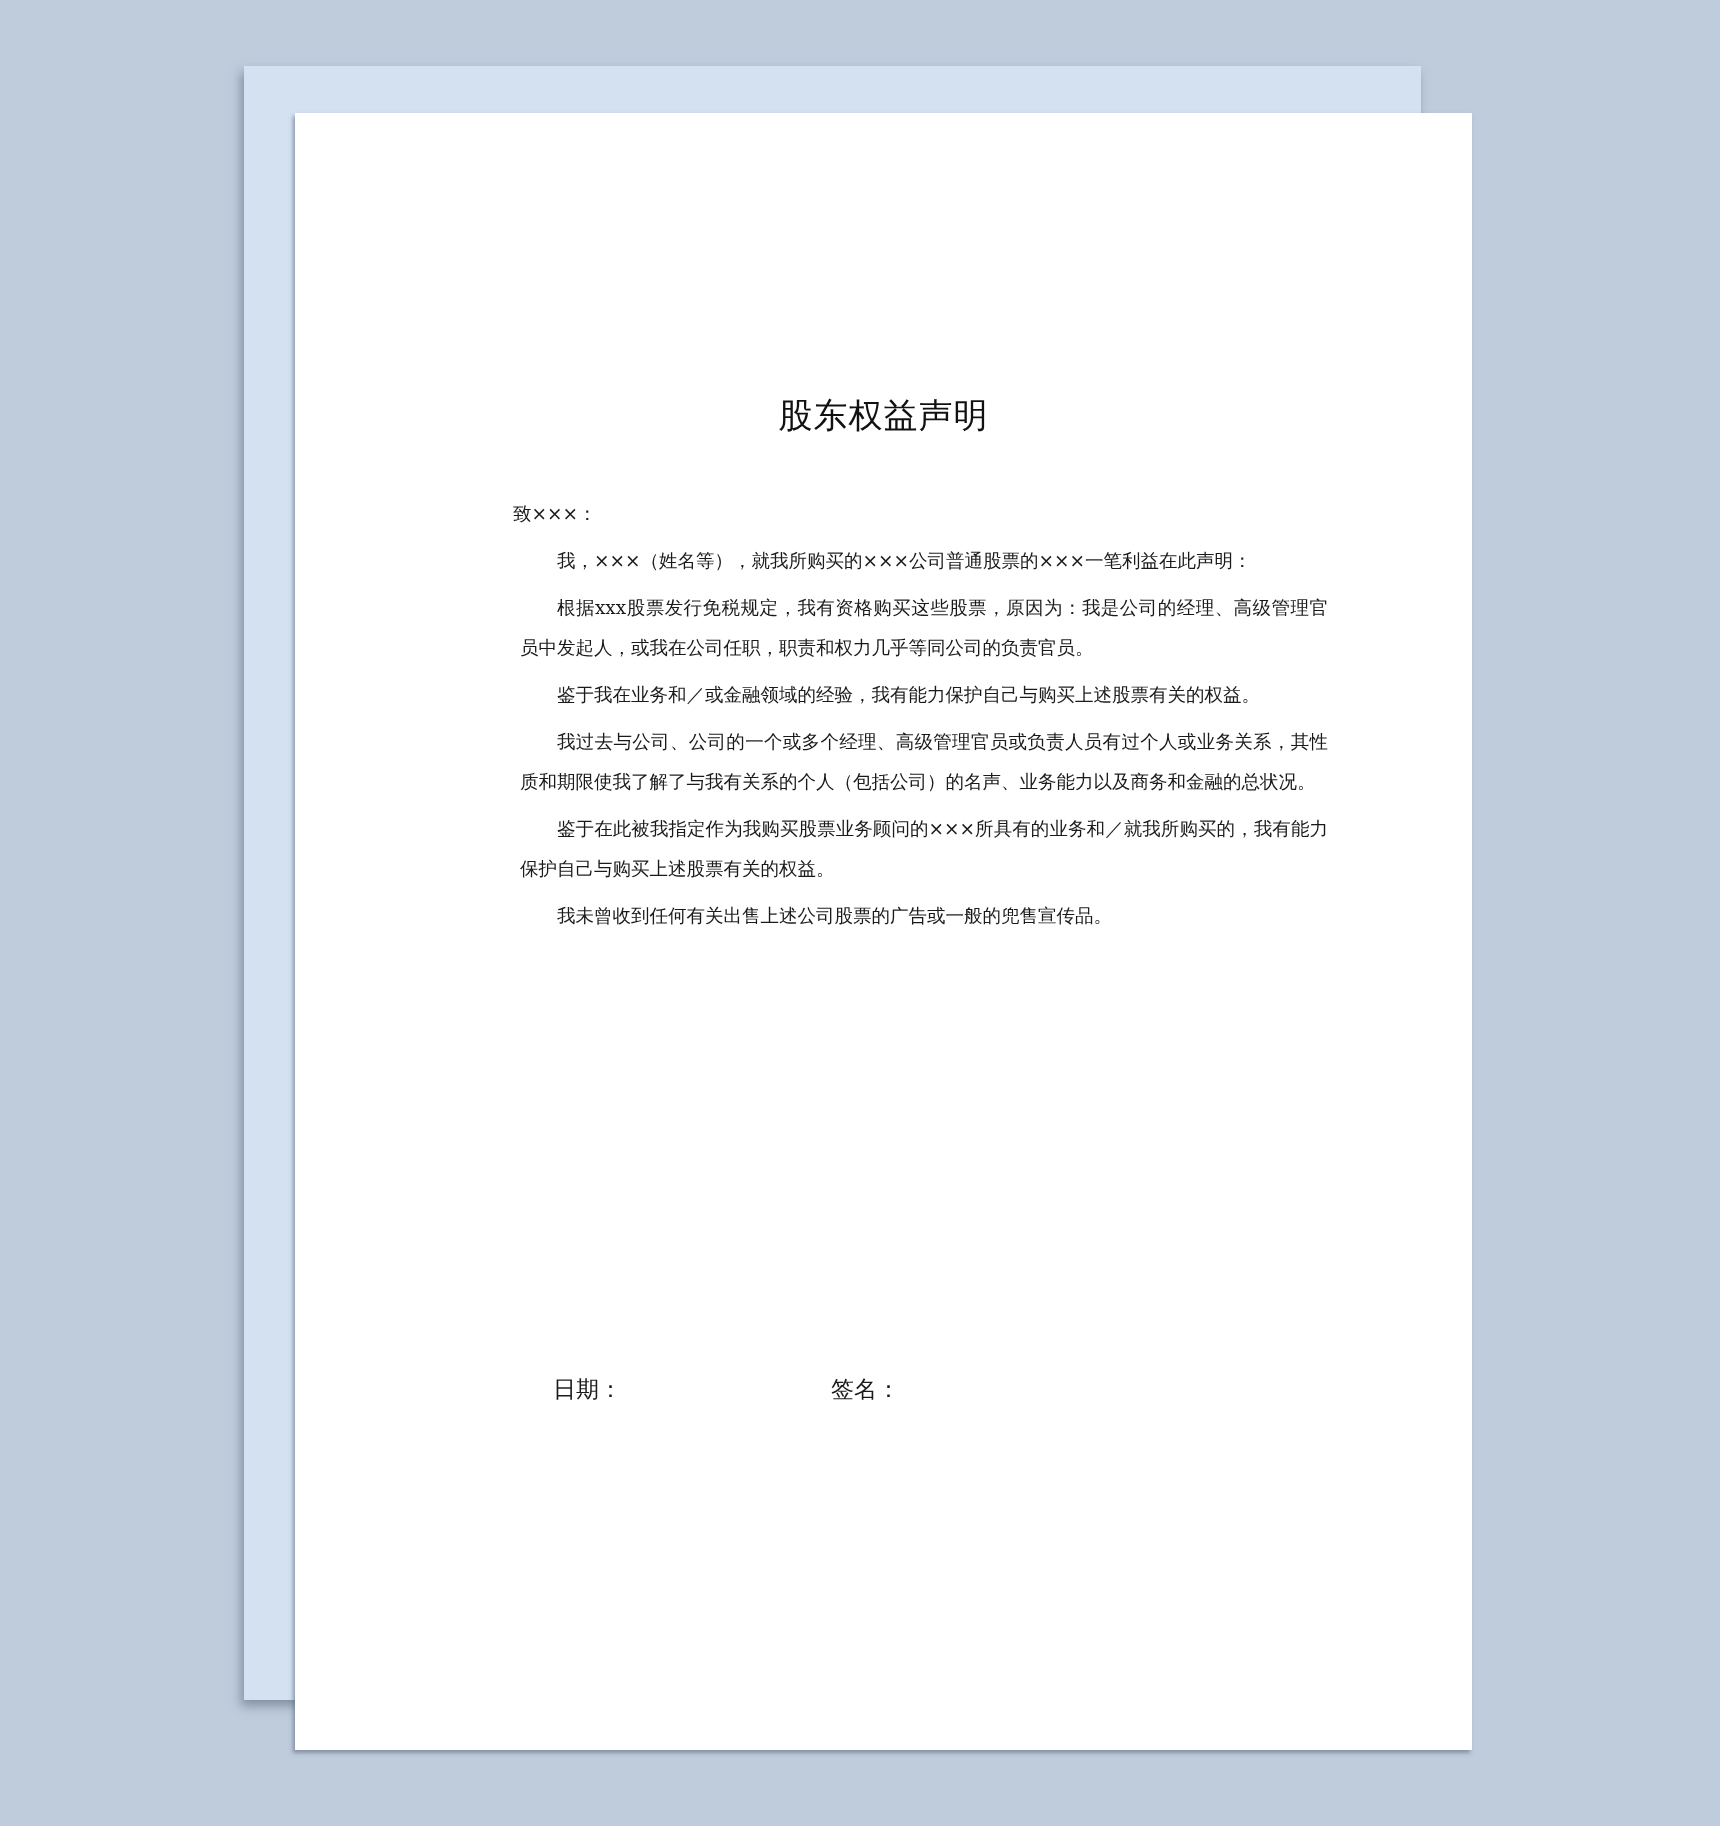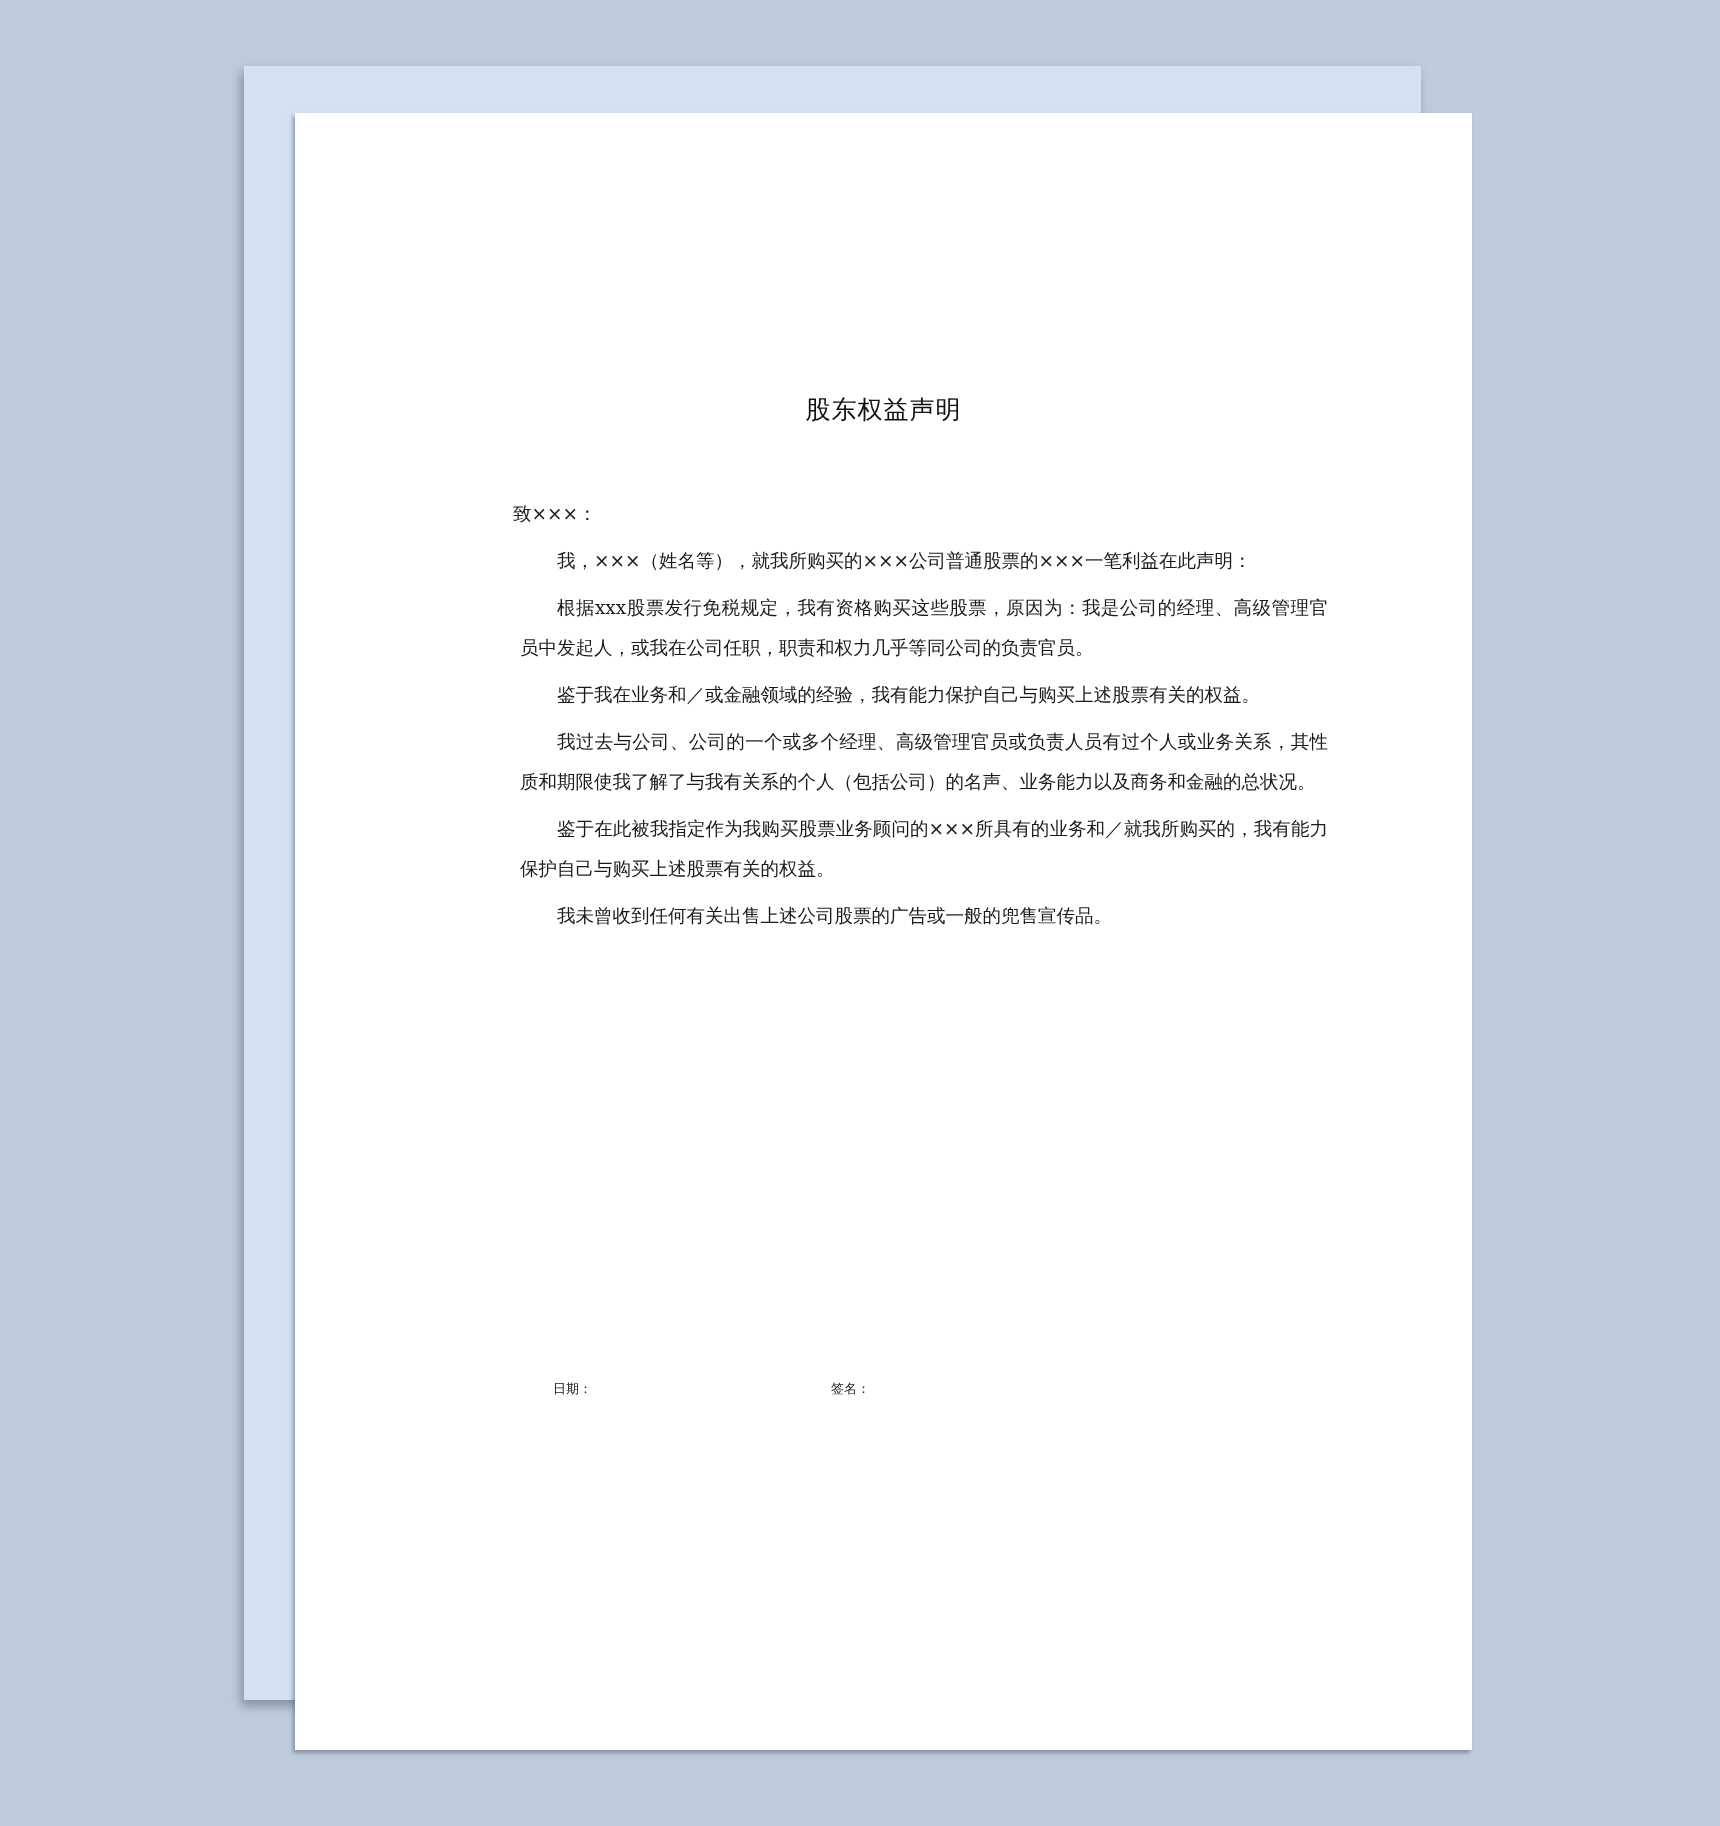--- a/index.html
+++ b/index.html
@@ -31,21 +31,21 @@
     height: 1637px;
     background: #ffffff;
     box-shadow: -2px 3px 4px rgba(90, 105, 125, 0.6);
   }
   .doc-title {
     position: absolute;
     left: 0;
     right: 0;
     top: 280px;
     text-align: center;
-    font-size: 25px;
+    font-size: 34px;
     color: #111;
     letter-spacing: 1px;
     margin: 0;
     font-weight: normal;
   }
   .doc-body {
     position: absolute;
     left: 218px;
     top: 381px;
     width: 822px;
@@ -58,21 +58,21 @@
     margin: 0;
   }
   .para {
     margin: 7px;
     text-indent: 2em;
   }
   .signature-row {
     position: absolute;
     left: 258px;
     top: 1256px;
-    font-size: 13px;
+    font-size: 23px;
     line-height: 40px;
     color: #1a1a1a;
     display: flex;
   }
   .sig-date {
     width: 278px;
   }
 </style>
 </head>
 <body>

